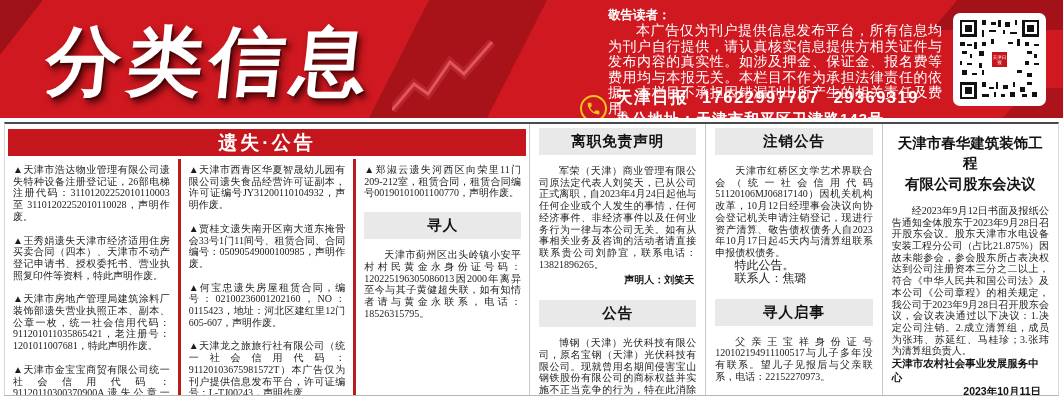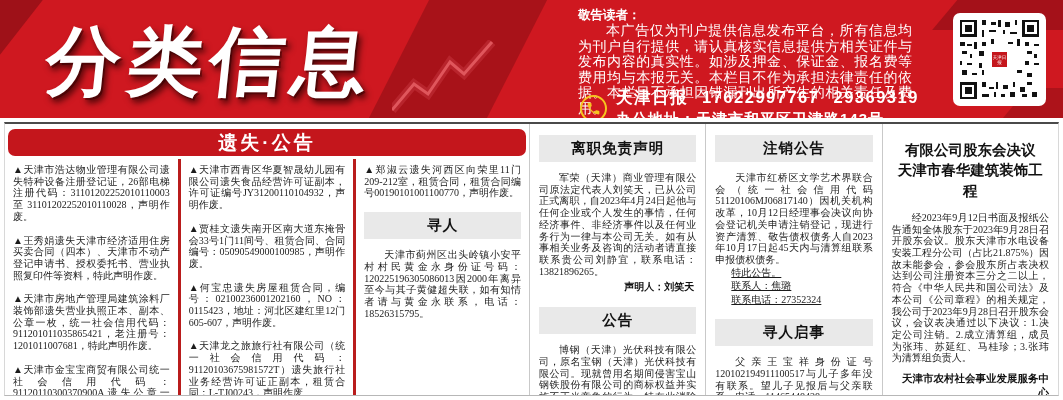--- a/index.html
+++ b/index.html
@@ -13,21 +13,21 @@
   .deco-band { left:398px; top:-24px; width:118px; height:170px; transform:skewX(-27deg); opacity:.8; }
   .deco-tr { right:-46px; top:-34px; width:150px; height:64px; transform:skewX(-40deg); opacity:.9; }
   .deco-br { right:-30px; bottom:-30px; width:90px; height:60px; transform:skewX(-40deg); opacity:.7; }
   .zigzag { position:absolute; left:392px; top:40px; }
 
   .banner-title { position:absolute; left:46px; top:12px; color:#fff;
     font-family:"Liberation Sans","DejaVu Sans",sans-serif; font-weight:900;
     font-size:75px; letter-spacing:7px; transform:skewX(-6deg);
     text-shadow:4px 5px 6px rgba(35,0,0,.75), 2px 2px 0 rgba(70,0,0,.5); white-space:nowrap; }
 
-  .notice { position:absolute; left:578px; top:7px; width:334px; color:#fff;
+  .notice { position:absolute; left:608px; top:7px; width:334px; color:#fff;
     font-family:Liberation Serif, serif; }
   .notice-heading { font-size:12.5px; font-weight:bold; line-height:16px; }
   .notice-body { font-size:14px; line-height:15.6px; text-align:justify; text-indent:2em; }
 
   .contact { position:absolute; left:580px; top:87px; display:flex; align-items:center; }
   .phone-badge { width:27px; height:27px; border:2.5px solid #f6c41f; border-radius:50%;
     display:flex; align-items:center; justify-content:center; flex:0 0 auto; }
   .phone-badge svg { width:15px; height:15px; }
   .contact-lines { margin-left:9px; color:#fff; font-family:"Liberation Sans","DejaVu Sans",sans-serif; white-space:nowrap; }
   .contact-l1 { font-size:16.5px; font-weight:bold; letter-spacing:1.5px; }
@@ -42,41 +42,41 @@
     text-align:center; line-height:5px; font-family:"Liberation Sans",sans-serif; }
 
   
   .content { margin:4px 4px 0 4px; height:274px; display:flex; background:#fff;
     border-top:2px solid #4a4a4a; border-bottom:1px solid #b7b7b7;
     border-left:1px solid #d8d8d8; border-right:1px solid #d8d8d8; overflow:hidden; }
 
   .group { flex:0 0 524px; display:flex; flex-direction:column; overflow:hidden; }
   .red-title { margin:5px 3px 3px 3px; height:27px; line-height:27px; background:#c4161c;
     color:#fff; font-family:"Liberation Sans","DejaVu Sans",sans-serif; font-weight:bold;
-    font-size:19px; letter-spacing:3px; text-align:center;border-radius:7px; }
+    font-size:19px; letter-spacing:3px; text-align:center; }
   .triple { flex:1; display:flex; overflow:hidden; }
   .tcol { flex:1; padding:5px 8px 0 8px; overflow:hidden; }
   .tcol + .tcol { border-left:3px solid #b91c1c; }
 
-  .col { flex:1; border-left:1px solid #c9c9c9; padding:9px 9px 0 9px; overflow:hidden; }
+  .col { flex:1; border-left:1px solid #c9c9c9; padding:2px 9px 0 9px; overflow:hidden; }
 
   .gray-title { background:#e9e9e9; color:#111; text-align:center; font-weight:bold;
     font-size:14.5px; padding:4px 0; margin:2px 0 10px 0;
     font-family:"Liberation Sans","DejaVu Sans",sans-serif; letter-spacing:1px; }
   .gray-title.mt { margin-top:13px; }
 
   .ad { font-size:10px; line-height:11.7px; text-align:justify; color:#1b1b1b; margin-bottom:12px; }
   .para { font-size:10px; line-height:11.7px; text-align:justify; color:#1b1b1b; text-indent:2em; }
   .signer { text-align:right; font-weight:bold; font-size:10px; margin:3px 2px 4px 0;
     color:#111; font-family:"Liberation Sans",sans-serif; }
-  .meta { font-size:10px; line-height:13.5px; color:#1b1b1b; padding-left:1.6em;text-decoration:underline; }
+  .meta { font-size:12px; line-height:13.5px; color:#1b1b1b; padding-left:1.6em; }
 
   .col6-title { font-weight:bold; font-size:14.5px; line-height:1.4; text-align:center;
     color:#111; margin:7px 0 11px 0; font-family:"Liberation Sans","DejaVu Sans",sans-serif; }
-  .org-sign { text-align:right; font-weight:bold; font-size:10.5px; color:#111; margin-top:8px;
+  .org-sign { font-weight:bold; font-size:10.5px; color:#111; margin-top:0;
     font-family:"Liberation Sans",sans-serif; }
   .date-sign { text-align:right; font-weight:bold; font-size:10.5px; color:#111; padding-right:8px;
     margin-bottom:3px; font-family:"Liberation Sans",sans-serif; }
 </style>
 </head>
 <body>
 
 <div class="banner">
   <div class="deco deco-s1"></div>
 
@@ -181,21 +181,21 @@
       <div class="tcol">
         <p class="ad">▲天津市浩达物业管理有限公司遗失特种设备注册登记证，26部电梯注册代码：31101202252010110003 至 31101202252010110028，声明作废。</p>
         <p class="ad">▲王秀娟遗失天津市经济适用住房买卖合同（四本）、天津市不动产登记申请书、授权委托书、营业执照复印件等资料，特此声明作废。</p>
         <p class="ad">▲天津市房地产管理局建筑涂料厂装饰部遗失营业执照正本、副本、公章一枚，统一社会信用代码：911201011035865421，老注册号：1201011007681，特此声明作废。</p>
         <p class="ad">▲天津市金宝宝商贸有限公司统一社会信用代码：91120110300370900A遗失公章一枚，声明作废。</p>
       </div>
       <div class="tcol">
         <p class="ad">▲天津市西青区华夏智晟幼儿园有限公司遗失食品经营许可证副本，许可证编号JY31200110104932，声明作废。</p>
         <p class="ad">▲贾桂文遗失南开区南大道东掩骨会33号1门11间号、租赁合同、合同编号：05090549000100985，声明作废。</p>
         <p class="ad">▲何宝忠遗失房屋租赁合同，编号：02100236001202160，NO：0115423，地址：河北区建红里12门605-607，声明作废。</p>
-        <p class="ad">▲天津龙之旅旅行社有限公司（统一社会信用代码：91120103675981572T）遗失旅行社业务经营许可证正副本，租赁合同：L-TJ00243，声明作废。</p>
+        <p class="ad">▲天津龙之旅旅行社有限公司（统一社会信用代码：91120103675981572T）本广告仅为刊户提供信息发布平台，许可证编号：L-TJ00243，声明作废。</p>
       </div>
       <div class="tcol">
         <p class="ad">▲郑淑云遗失河西区向荣里11门209-212室，租赁合同，租赁合同编号00190101001100770，声明作废。</p>
         <div class="gray-title mt">寻人</div>
         <p class="para">天津市蓟州区出头岭镇小安平村村民黄金永身份证号码：120225196305086013因2000年离异至今与其子黄健超失联，如有知情者请与黄金永联系，电话：18526315795。</p>
       </div>
     </div>
   </div>
 
   <div class="col">
@@ -204,29 +204,28 @@
     <div class="signer">声明人：刘笑天</div>
     <div class="gray-title mt">公告</div>
     <p class="para">博钢（天津）光伏科技有限公司，原名宝钢（天津）光伏科技有限公司。现就曾用名期间侵害宝山钢铁股份有限公司的商标权益并实施不正当竞争的行为，特在此消除影响，赔礼道歉。</p>
   </div>
 
   <div class="col">
     <div class="gray-title">注销公告</div>
     <p class="para">天津市红桥区文学艺术界联合会（统一社会信用代码51120106MJ06817140）因机关机构改革，10月12日经理事会决议向协会登记机关申请注销登记，现进行资产清算、敬告债权债务人自2023年10月17日起45天内与清算组联系申报债权债务。</p>
     <div class="meta">特此公告。</div>
     <div class="meta">联系人：焦璐</div>
-    <div class="meta">联系电话：27352324</div>
     <div class="gray-title mt">寻人启事</div>
-    <p class="para">父亲王宝祥身份证号120102194911100517与儿子多年没有联系。望儿子见报后与父亲联系，电话：11465448428。</p>
+    <p class="para">父亲王宝祥身份证号120102194911100517与儿子多年没有联系。望儿子见报后与父亲联系，电话：22152270973。</p>
   </div>
 
   <div class="col">
     <div class="col6-title">
+      <div>天津市春华建筑装饰工程</div>
       <div>有限公司股东会决议</div>
-      <div>天津市春华建筑装饰工程</div>
     </div>
     <p class="para">经2023年9月12日书面及报纸公告通知全体股东于2023年9月28日召开股东会议。股东天津市水电设备安装工程分公司（占比21.875%）因故未能参会，参会股东所占表决权达到公司注册资本三分之二以上，符合《中华人民共和国公司法》及本公司《公司章程》的相关规定，我公司于2023年9月28日召开股东会议，会议表决通过以下决议：1.决定公司注销。2.成立清算组，成员为张玮、苏延红、马桂珍；3.张玮为清算组负责人。</p>
     <div class="org-sign">天津市农村社会事业发展服务中心</div>
     <div class="date-sign">2023年10月11日</div>
 
   </div>
 
 </div>
 
 </body></html>

